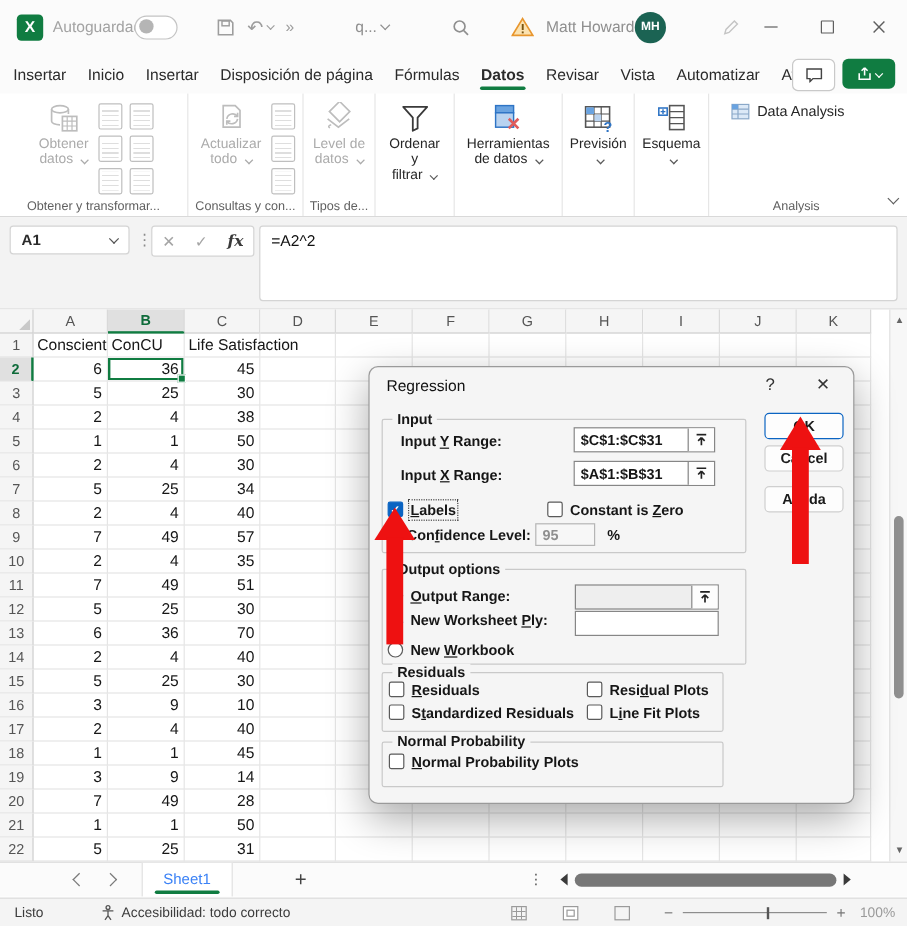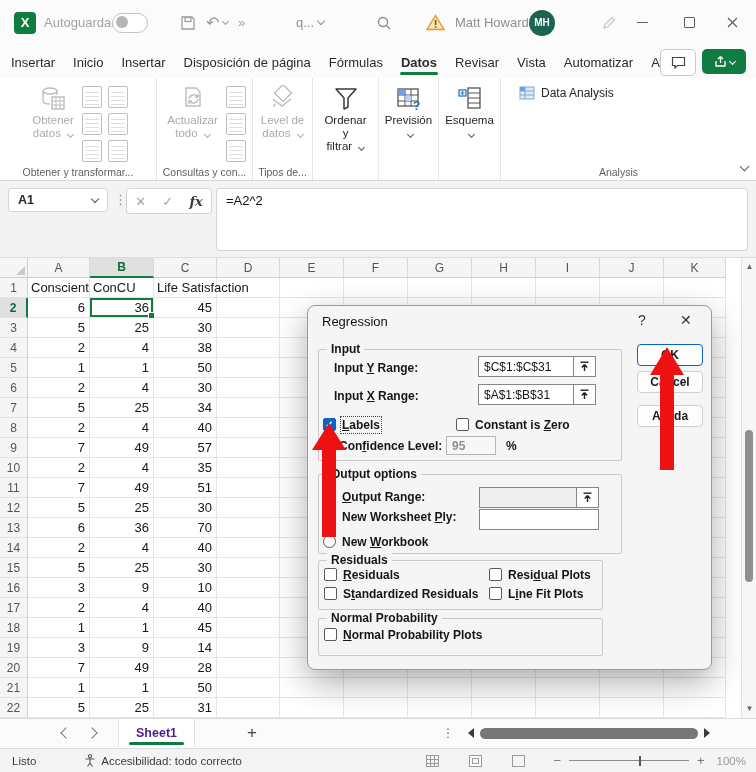--- a/index.html
+++ b/index.html
@@ -83,21 +83,21 @@
   .vscroll{position:absolute;right:0;top:258px;width:15px;height:460px;background:#f7f7f7;border-left:1px solid #e2e2e2;box-sizing:border-box}
   .vthumb{position:absolute;left:3px;width:8px;border-radius:4px;background:#8f8f8f}
   .sarrow{position:absolute;left:0;width:15px;text-align:center;font-size:8px;color:#666;line-height:14px}
 
   
   .tabbar{position:absolute;left:0;top:718px;width:756px;height:29px;background:#fbfbfb;border-top:1px solid #dadada;box-sizing:border-box;display:flex;align-items:center;font-size:12.5px}
   .nav-ch{width:7px;height:7px;border-right:1.5px solid #7a7a7a;border-bottom:1.5px solid #7a7a7a;display:inline-block}
   .nav-prev{transform:rotate(135deg);margin-left:62px}
   .nav-next{transform:rotate(-45deg);margin-left:18px}
   .sheettab{margin-left:22px;height:28px;display:flex;align-items:center;padding:0 17px;background:#fff;
-            border-right:1px solid #e0e0e0;border-left:1px solid #e0e0e0;font-weight:700;color:#4c1d95;position:relative}
+            border-right:1px solid #e0e0e0;border-left:1px solid #e0e0e0;font-weight:400;color:#3b82f6;position:relative}
   .sheettab::after{content:"";position:absolute;left:10px;right:10px;bottom:2px;height:3px;background:#107c41;border-radius:2px}
   .addsheet{margin-left:52px;color:#444;font-size:17px;font-weight:400}
   .tb-dots{margin-left:185px;color:#555;font-size:12px}
   .hscroll{display:flex;align-items:center;margin-left:14px;gap:6px}
   .htri{width:0;height:0;border-top:5px solid transparent;border-bottom:5px solid transparent}
   .htri.left{border-right:6px solid #3a3a3a}
   .htri.right{border-left:6px solid #3a3a3a}
   .hthumb{width:218px;height:11px;border-radius:6px;background:#777}
 
   
@@ -117,21 +117,21 @@
   .dialog{position:absolute;left:307px;top:305px;width:403px;height:363px;background:#f5f5f5;border:1px solid #9a9a9a;
           border-radius:8px;box-shadow:0 12px 34px rgba(0,0,0,.33);z-index:20;font-size:12px;font-weight:600;color:#161616}
   .dlg-title{position:absolute;left:14px;top:8px;font-size:13px;font-weight:400;color:#111}
   .dlg-help{position:absolute;left:330px;top:6px;font-size:14px;color:#333;font-weight:400}
   .dlg-close{position:absolute;left:372px;top:6px;font-size:14px;color:#333;font-weight:400}
   .grp{position:absolute;border:1px solid #c9c9c9;border-radius:2px}
   .grp-legend{position:absolute;top:-8px;left:8px;background:#f5f5f5;padding:0 4px;font-weight:600}
   .dlbl{position:absolute;white-space:nowrap}
   u{text-decoration:underline;text-underline-offset:1px}
   .rangefield{position:absolute;height:21px;display:flex;box-sizing:border-box;border:1px solid #868686;background:#fff}
-  .rangefield .val{flex:1;display:flex;align-items:center;padding:0 5px;font-weight:400;overflow:hidden;white-space:nowrap}
+  .rangefield .val{flex:1;display:flex;align-items:center;padding:0 5px;font-weight:700;overflow:hidden;white-space:nowrap}
   .rangefield .pick{width:21px;border-left:1px solid #868686;background:#fdfdfd;display:flex;align-items:center;justify-content:center}
   .rangefield.disabled{background:#eee}
   .cb{position:absolute;width:13px;height:13px;border:1px solid #5a5a5a;border-radius:2px;background:#fff;box-sizing:border-box}
   .cb.checked{background:#0b64c2;border-color:#0b64c2;color:#fff;display:flex;align-items:center;justify-content:center;font-size:10px}
   .rb{position:absolute;width:13px;height:13px;border:1px solid #5a5a5a;border-radius:50%;background:#fff;box-sizing:border-box}
   .rb.sel{border:4px solid #0b64c2}
   .focusbox{outline:1px dotted #444;outline-offset:1px}
   .numfield{position:absolute;height:19px;border:1px solid #b5b5b5;background:#f7f7f7;color:#8f8f8f;
             display:flex;align-items:center;padding:0 5px;box-sizing:border-box;font-weight:600}
   .dbtn{position:absolute;left:329px;width:66px;height:22px;background:#fdfdfd;border:1px solid #cfcfcf;border-radius:4px;
@@ -303,20 +303,33 @@
       <div class="ic">
         <svg width="26" height="28" viewBox="0 0 26 28">
             <path d="M3 4h20l-8 9v9l-4 2v-11z" fill="none" stroke="#3a3a3a" stroke-width="1.5" stroke-linejoin="round"></path>
           </svg>
       </div>
       <span>Ordenar y</span>
       <span><span>filtrar</span> <span class="cv" style="width:4px;height:4px;color:#5a5a5a"></span></span>
     </div>
   </div>
 
+  <div class="rgroup" style="width:90px">
+    <div class="bigbtn">
+      <div class="ic">
+        <svg width="30" height="28" viewBox="0 0 30 28">
+            <rect x="4" y="3" width="15" height="6" fill="#6aa3e0" stroke="#2e74c5" stroke-width="1.2"></rect>
+            <rect x="4" y="9" width="15" height="12" fill="#b9d3f0" stroke="#2e74c5" stroke-width="1.2"></rect>
+            <path d="M15 14l8 8M23 14l-8 8" stroke="#e05b5b" stroke-width="2.2"></path>
+          </svg>
+      </div>
+      <span>Herramientas</span>
+      <span><span>de datos</span> <span class="cv" style="width:4px;height:4px;color:#5a5a5a"></span></span>
+    </div>
+  </div>
 
   <div class="rgroup" style="width:60px">
     <div class="bigbtn">
       <div class="ic">
         <svg width="28" height="28" viewBox="0 0 28 28">
             <rect x="3" y="4" width="20" height="17" fill="none" stroke="#555" stroke-width="1.3"></rect>
             <path d="M3 10h20M3 16h20M10 4v17M16 4v17" stroke="#555" stroke-width="1"></path>
             <rect x="3.5" y="4.5" width="6.5" height="5.5" fill="#6aa3e0"></rect>
             <rect x="10.5" y="10.5" width="5.5" height="5.5" fill="#b9d3f0"></rect>
             <text x="18" y="25" font-size="12" font-weight="bold" fill="#2e74c5">?</text>

